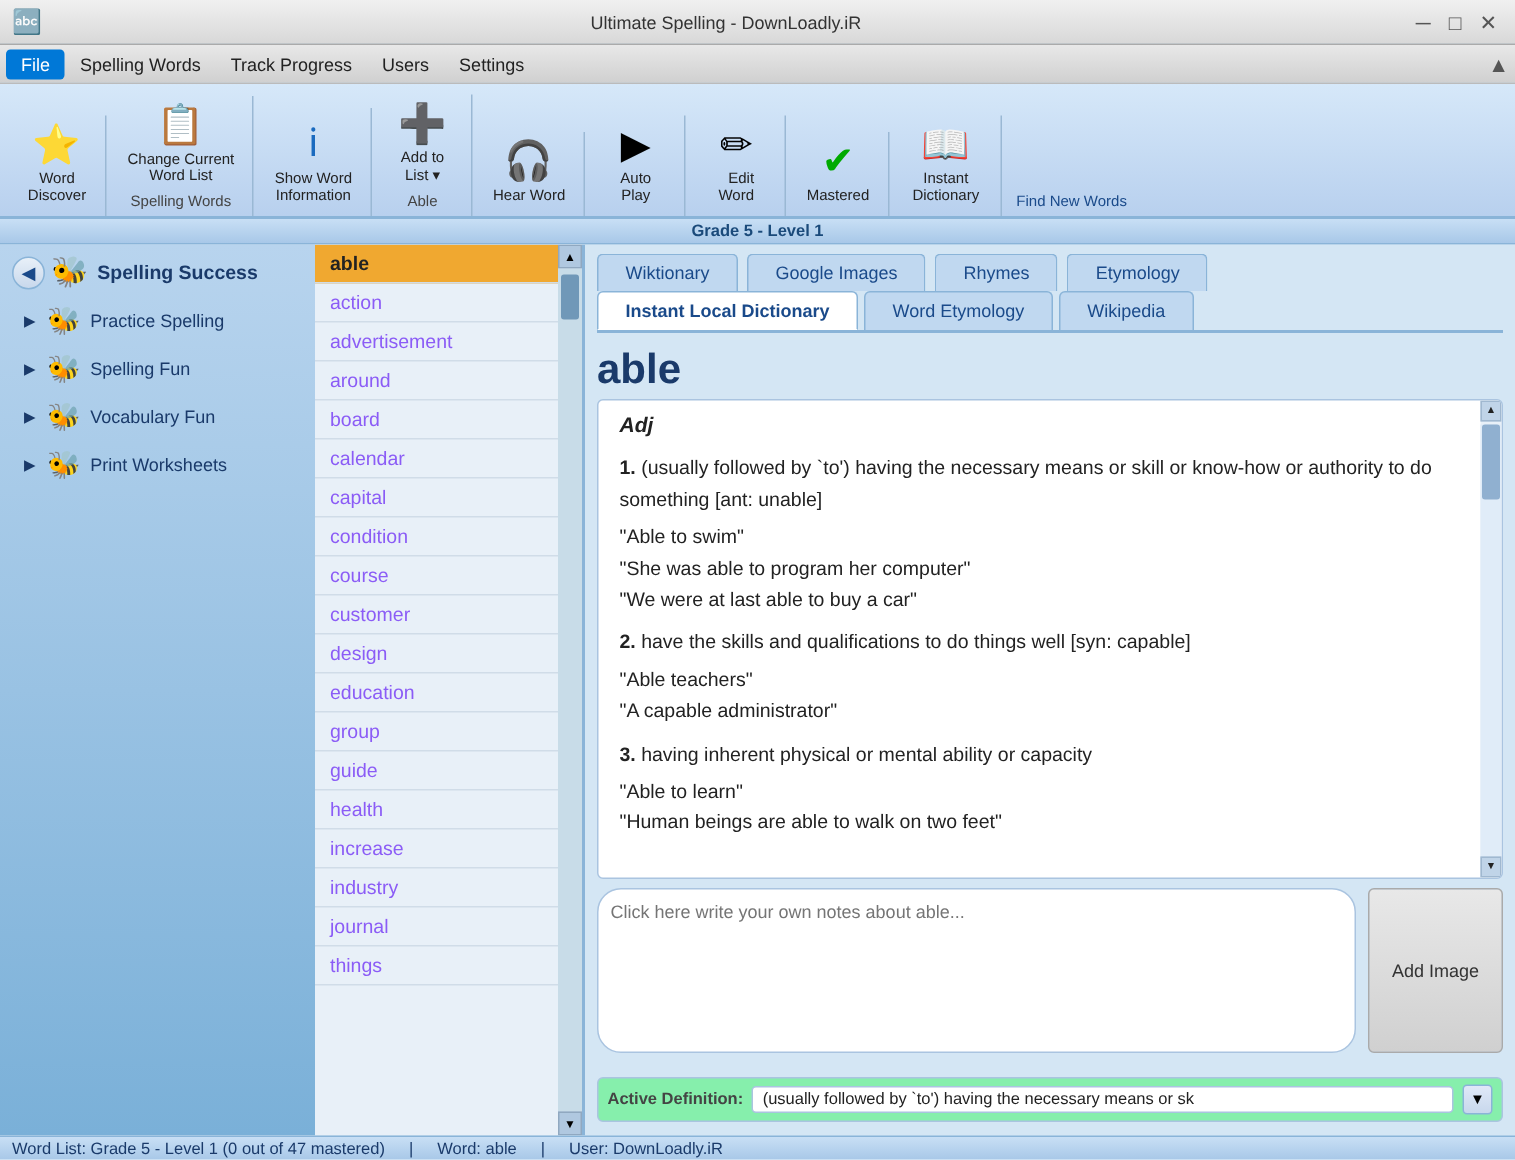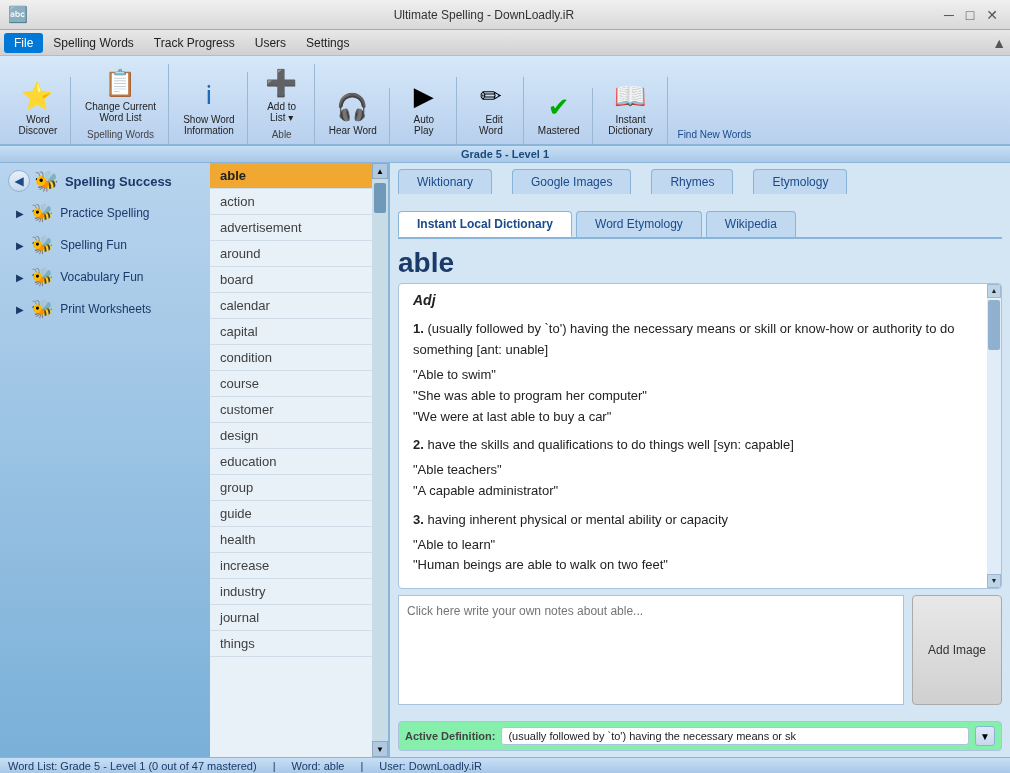--- a/index.html
+++ b/index.html
@@ -70,21 +70,21 @@
       cursor: pointer;
       font-size: 12px;
       color: #1a3a6a;
       font-weight: 500;
     }
     .triangle { font-size: 10px; color: #1a3a6a; margin-right: 2px; }
     .word-item {
       padding: 5px 10px;
       cursor: pointer;
       font-size: 13px;
-      color: #404040;
+      color: #8b5cf6;
       border-bottom: 1px solid #d0dce8;
     }
     .word-item.selected { background: #f0a830; color: #222; font-weight: bold; }
     .tab {
       padding: 5px 18px;
       background: #c0d8f0;
       border: 1px solid #8ab4d8;
       border-bottom: none;
       cursor: pointer;
       font-size: 12px;
@@ -295,21 +295,21 @@
           <div style="flex:1;background:#c8dce8;display:flex;flex-direction:column;align-items:center;padding-top:4px;">
             <div style="width:12px;height:30px;background:#7098b8;border-radius:2px;"></div>
           </div>
           <div style="width:16px;height:16px;background:#b0c8e0;border:1px solid #90a8c0;display:flex;align-items:center;justify-content:center;cursor:pointer;font-size:8px;">▼</div>
         </div>
       </div>
     </div>
 
     <div class="right-panel">
 
-      <div style="display:flex;gap:18px;margin-bottom:17px;">
+      <div style="display:flex;gap:4px;margin-bottom:0;">
         <div class="tab">Wiktionary</div>
         <div class="tab">Google Images</div>
         <div class="tab">Rhymes</div>
         <div class="tab">Etymology</div>
       </div>
 
       <div style="display:flex;gap:2px;margin-bottom:6px;border-bottom:2px solid #8ab4d8;">
         <div class="tab active">Instant Local Dictionary</div>
         <div class="tab">Word Etymology</div>
         <div class="tab">Wikipedia</div>
@@ -350,21 +350,21 @@
             <div><span style="font-weight:bold;">3.</span> having inherent physical or mental ability or capacity</div>
             <div style="margin:4px 0;">
               <div>"Able to learn"</div>
               <div>"Human beings are able to walk on two feet"</div>
             </div>
           </div>
         </div>
       </div>
 
       <div style="display:flex;gap:8px;height:110px;margin-top:6px;">
-        <textarea style="flex: 1 1 0%; background: white; border: 1px solid rgb(170, 196, 224); border-radius: 0; padding: 8px; font-size: 12px; color: rgb(153, 153, 153); resize: none; font-family: inherit;" placeholder="Click here write your own notes about able..."></textarea>
+        <textarea style="flex: 1 1 0%; background: white; border: 1px solid rgb(170, 196, 224); border-radius: 16px; padding: 8px; font-size: 12px; color: rgb(153, 153, 153); resize: none; font-family: inherit;" placeholder="Click here write your own notes about able..."></textarea>
         <button style="width:90px;background:linear-gradient(to bottom,#e8e8e8,#d0d0d0);border:1px solid #aaa;border-radius:4px;cursor:pointer;font-size:12px;color:#333;">Add Image</button>
       </div>
 
       <div style="display:flex;align-items:center;gap:6px;padding:4px 6px;background:#86efac;border:1px solid #aac4e0;border-radius:4px;margin-top:16px;">
         <span style="font-size:11px;font-weight:bold;color:#444;white-space:nowrap;">Active Definition:</span>
         <div style="flex:1;background:white;border:1px solid #aac4e0;border-radius:3px;padding:2px 6px;font-size:11px;color:#222;overflow:hidden;text-overflow:ellipsis;white-space:nowrap;">(usually followed by `to') having the necessary means or sk</div>
         <div style="background:linear-gradient(to bottom,#e0e8f8,#c8d8ec);border:1px solid #8ab4d8;border-radius:3px;width:20px;height:20px;display:flex;align-items:center;justify-content:center;cursor:pointer;font-size:10px;">▼</div>
       </div>
     </div>
   </div>

